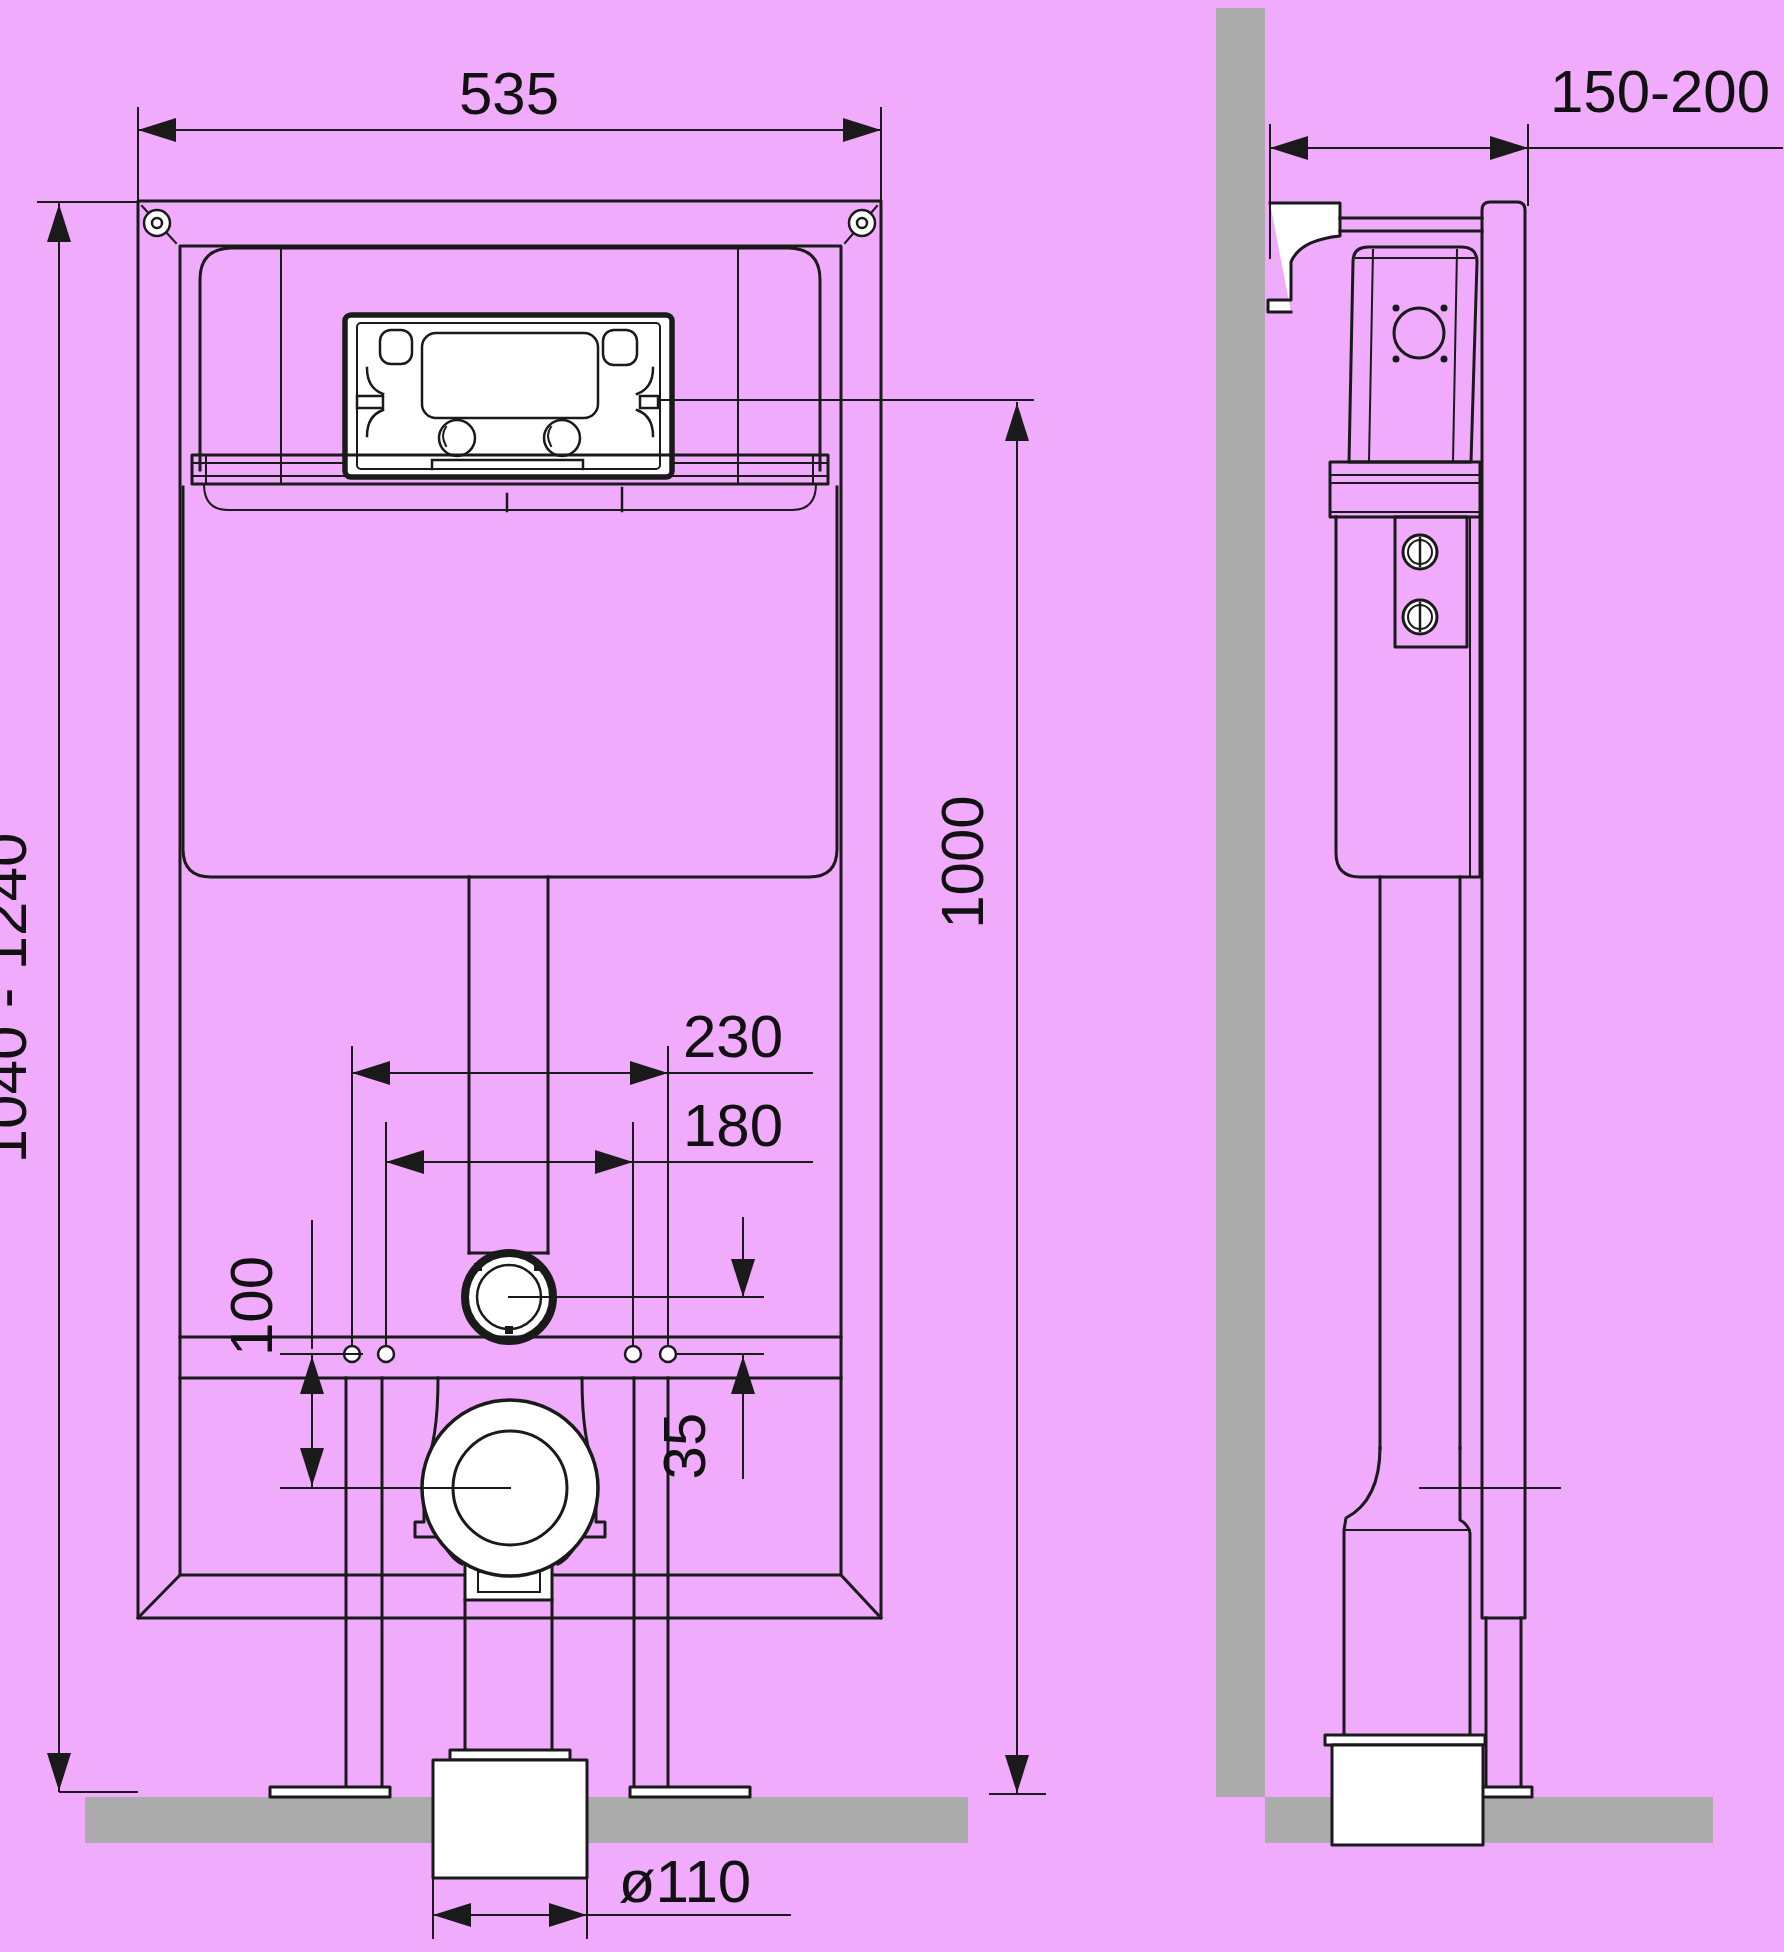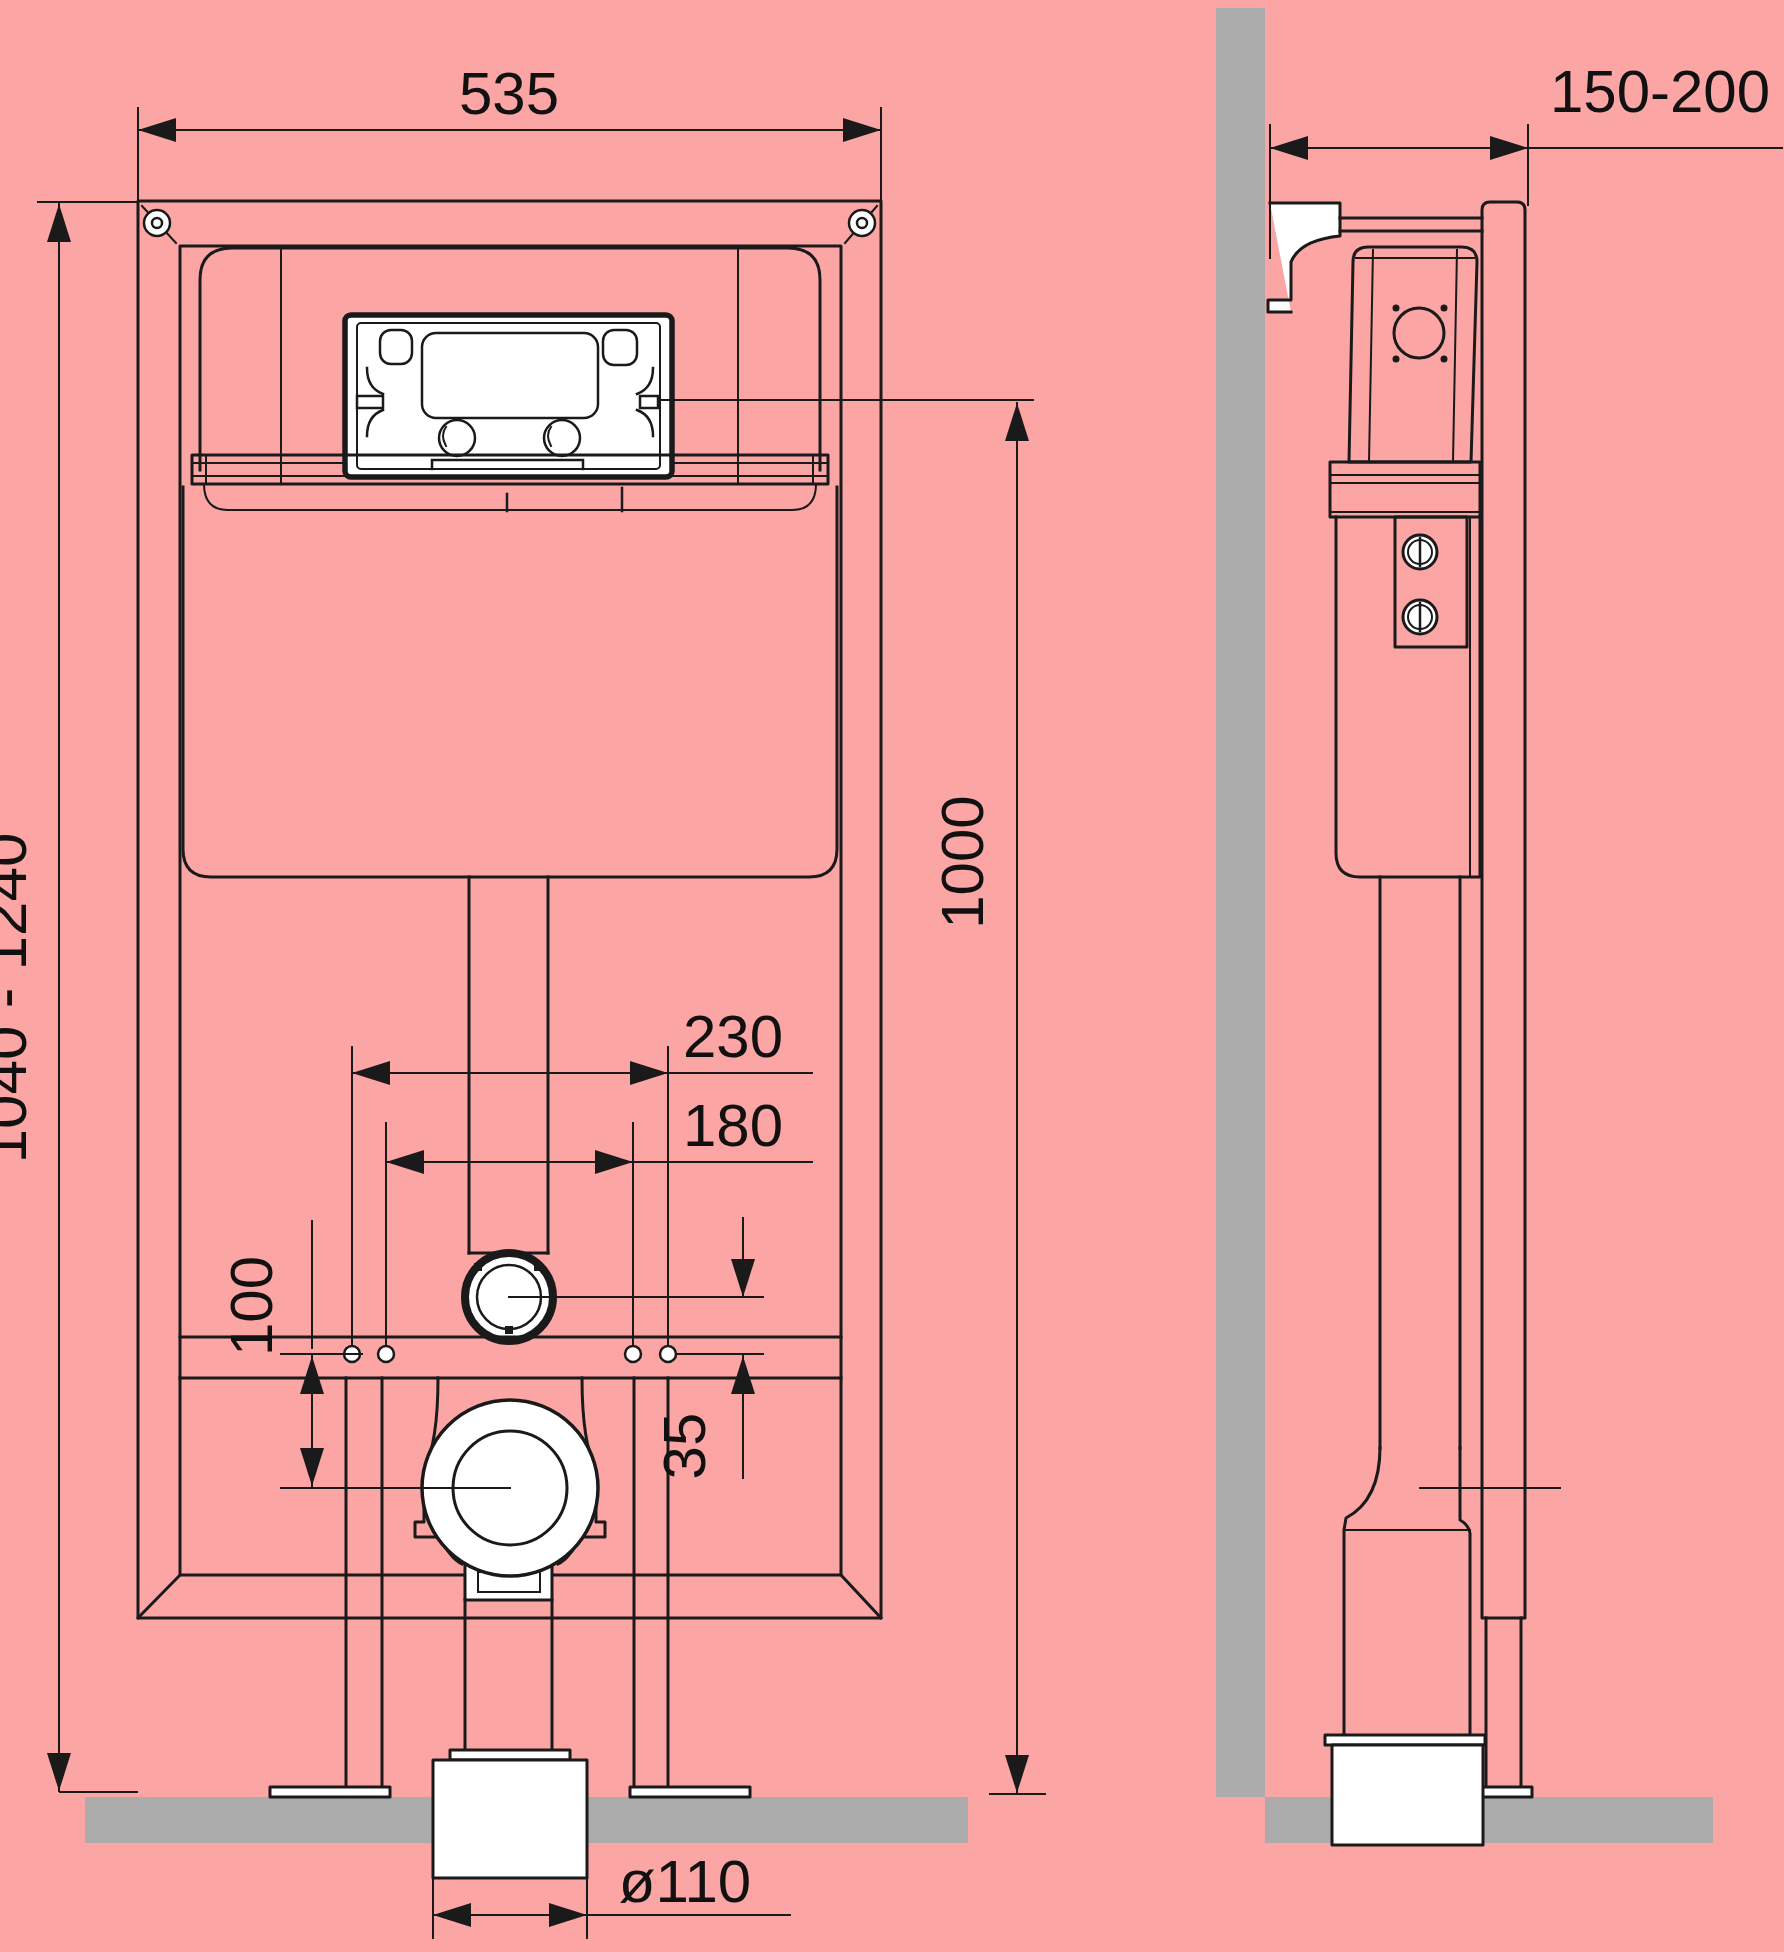--- a/index.html
+++ b/index.html
@@ -1,16 +1,16 @@
 <!DOCTYPE html>
 <html><head>
 <meta charset="utf-8">
 <style>
   html,body{margin:0;padding:0;background:#ffffff;}
-  .page{position:relative;width:1784px;height:1952px;background:#fca5a5;overflow:hidden;}
+  .page{position:relative;width:1784px;height:1952px;background:#f0abfc;overflow:hidden;}
   svg{display:block;}
   .ln{stroke:#1a1a1a;stroke-width:3;fill:none;stroke-linecap:square;stroke-linejoin:round;}
   .thin{stroke:#1a1a1a;stroke-width:2;fill:none;stroke-linecap:square;}
   .med{stroke:#1a1a1a;stroke-width:2.5;fill:none;stroke-linecap:square;}
   .bold{stroke:#1a1a1a;stroke-width:5.5;fill:none;stroke-linejoin:round;}
   .wfill{fill:#ffffff;}
   .dim{stroke:#1a1a1a;stroke-width:2;fill:none;stroke-linecap:square;}
   .arr{fill:#1a1a1a;stroke:none;}
   .gray{fill:#ababab;stroke:none;}
   .dot{fill:#1a1a1a;stroke:none;}

